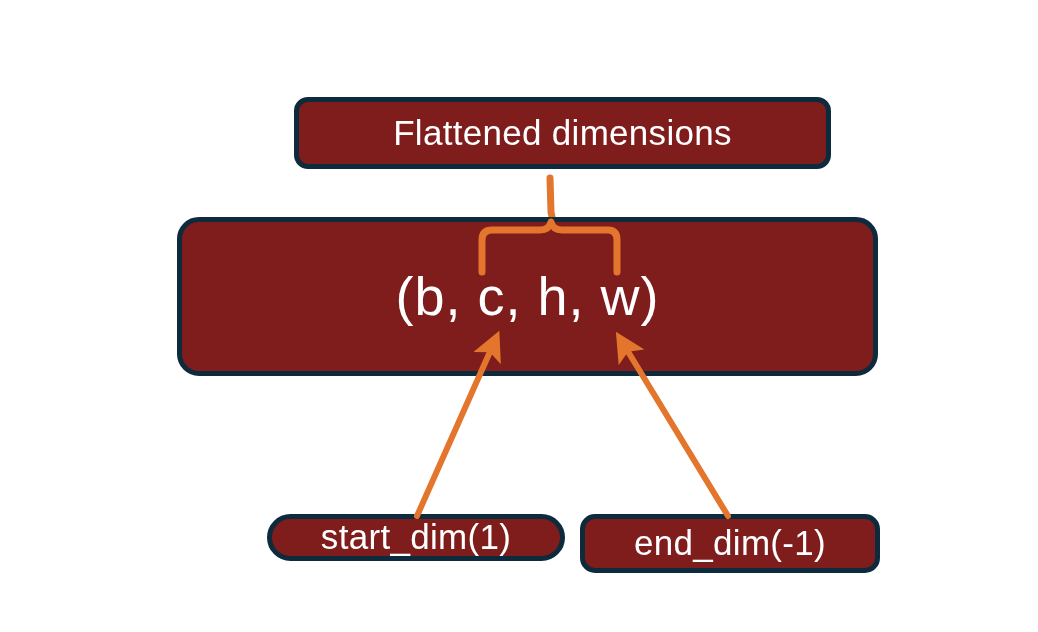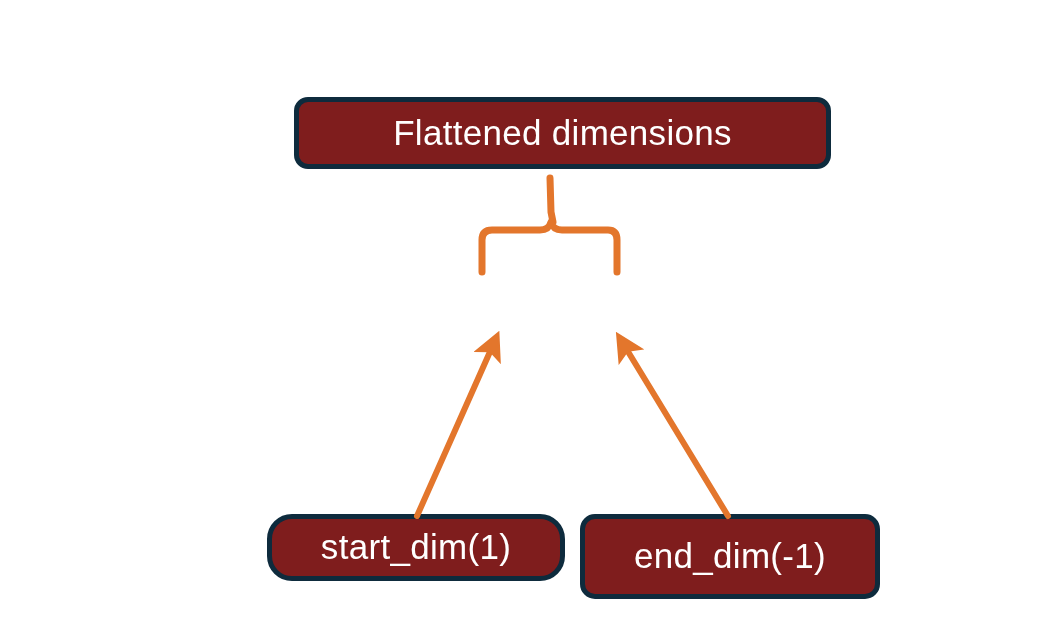--- a/index.html
+++ b/index.html
@@ -71,48 +71,51 @@
   }
   #node-shape .node-label {
     font-size: 54px;
     letter-spacing: 1px;
   }
 
   #node-start-dim {
     left: 267px;
     top: 514px;
     width: 298px;
-    height: 67px;
+    height: 47px;
     border-radius: 25px;
   }
   #node-start-dim .node-label { font-size: 35px; }
 
   #node-end-dim {
     left: 580px;
     top: 514px;
     width: 300px;
-    height: 85px;
+    height: 59px;
     border-radius: 15px;
   }
   #node-end-dim .node-label { font-size: 35px; }
 </style>
 </head>
 <body>
 
 <div id="canvas">
 
   <svg class="connectors under" viewBox="0 0 1038 632">
 
     <path d="M 550 178 L 551 212 L 553 222" fill="none" stroke="#E3762C" stroke-width="7" stroke-linecap="round" stroke-linejoin="round"></path>
   </svg>
 
   <div class="node" id="node-flattened">
     <span class="node-label">Flattened dimensions</span>
   </div>
 
+  <div class="node" id="node-shape">
+    <span class="node-label">(b, c, h, w)</span>
+  </div>
 
   <div class="node" id="node-start-dim">
     <span class="node-label">start_dim(1)</span>
   </div>
 
   <div class="node" id="node-end-dim">
     <span class="node-label">end_dim(-1)</span>
   </div>
 
   <svg class="connectors over" viewBox="0 0 1038 632">

